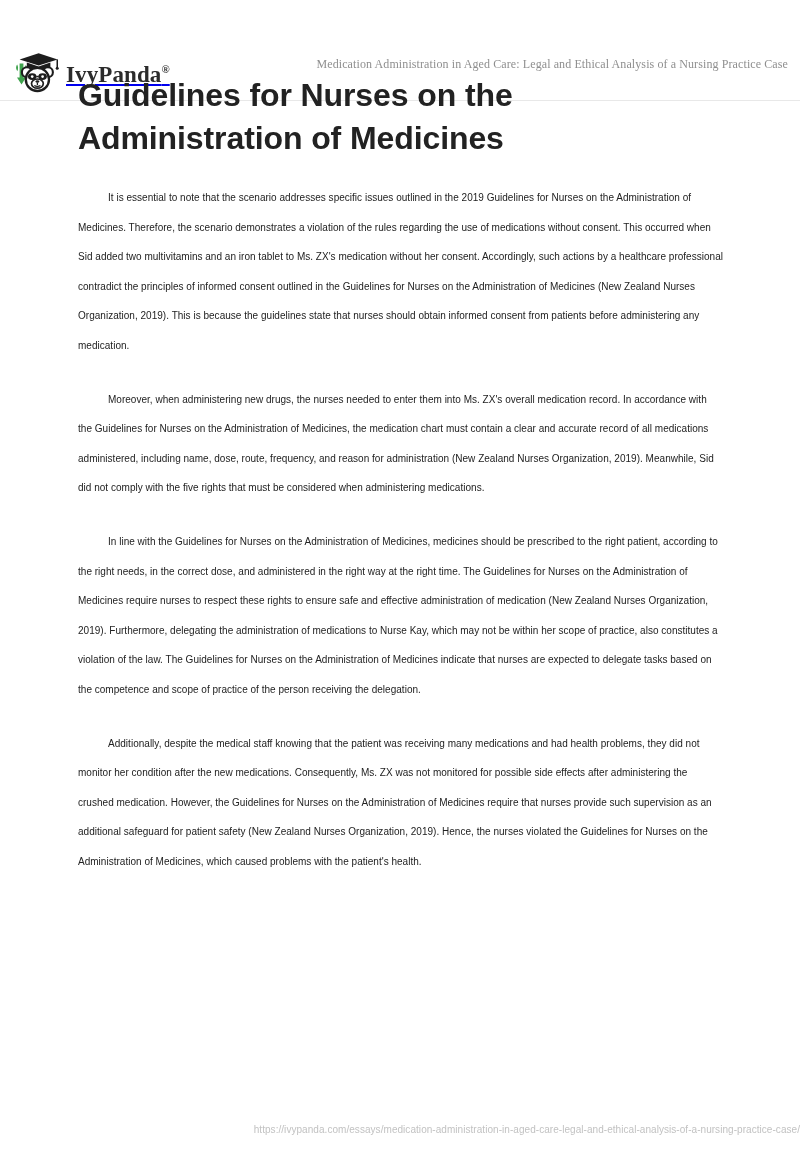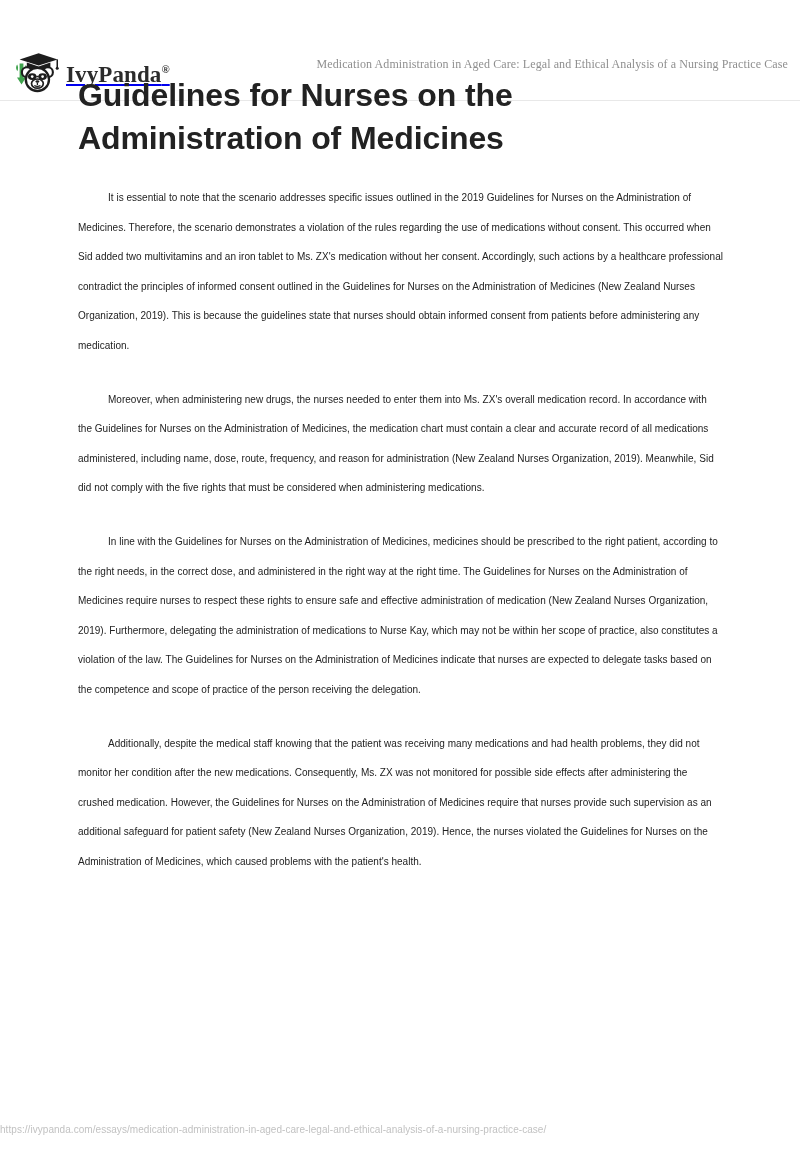--- a/index.html
+++ b/index.html
@@ -116,21 +116,21 @@
     left: 0;
     bottom: 0;
     width: 800px;
     height: 44px;
   }
   .footer-url {
     position: absolute;
     left: 0;
     right: 0;
     top: 8px;
-    text-align: left;
+    text-align: right;
     font-size: 10px;
     color: #c2c2c2;
     letter-spacing: 0.05px;
     white-space: nowrap;
   }
 </style>
 </head>
 <body>
 
 <div class="page">

